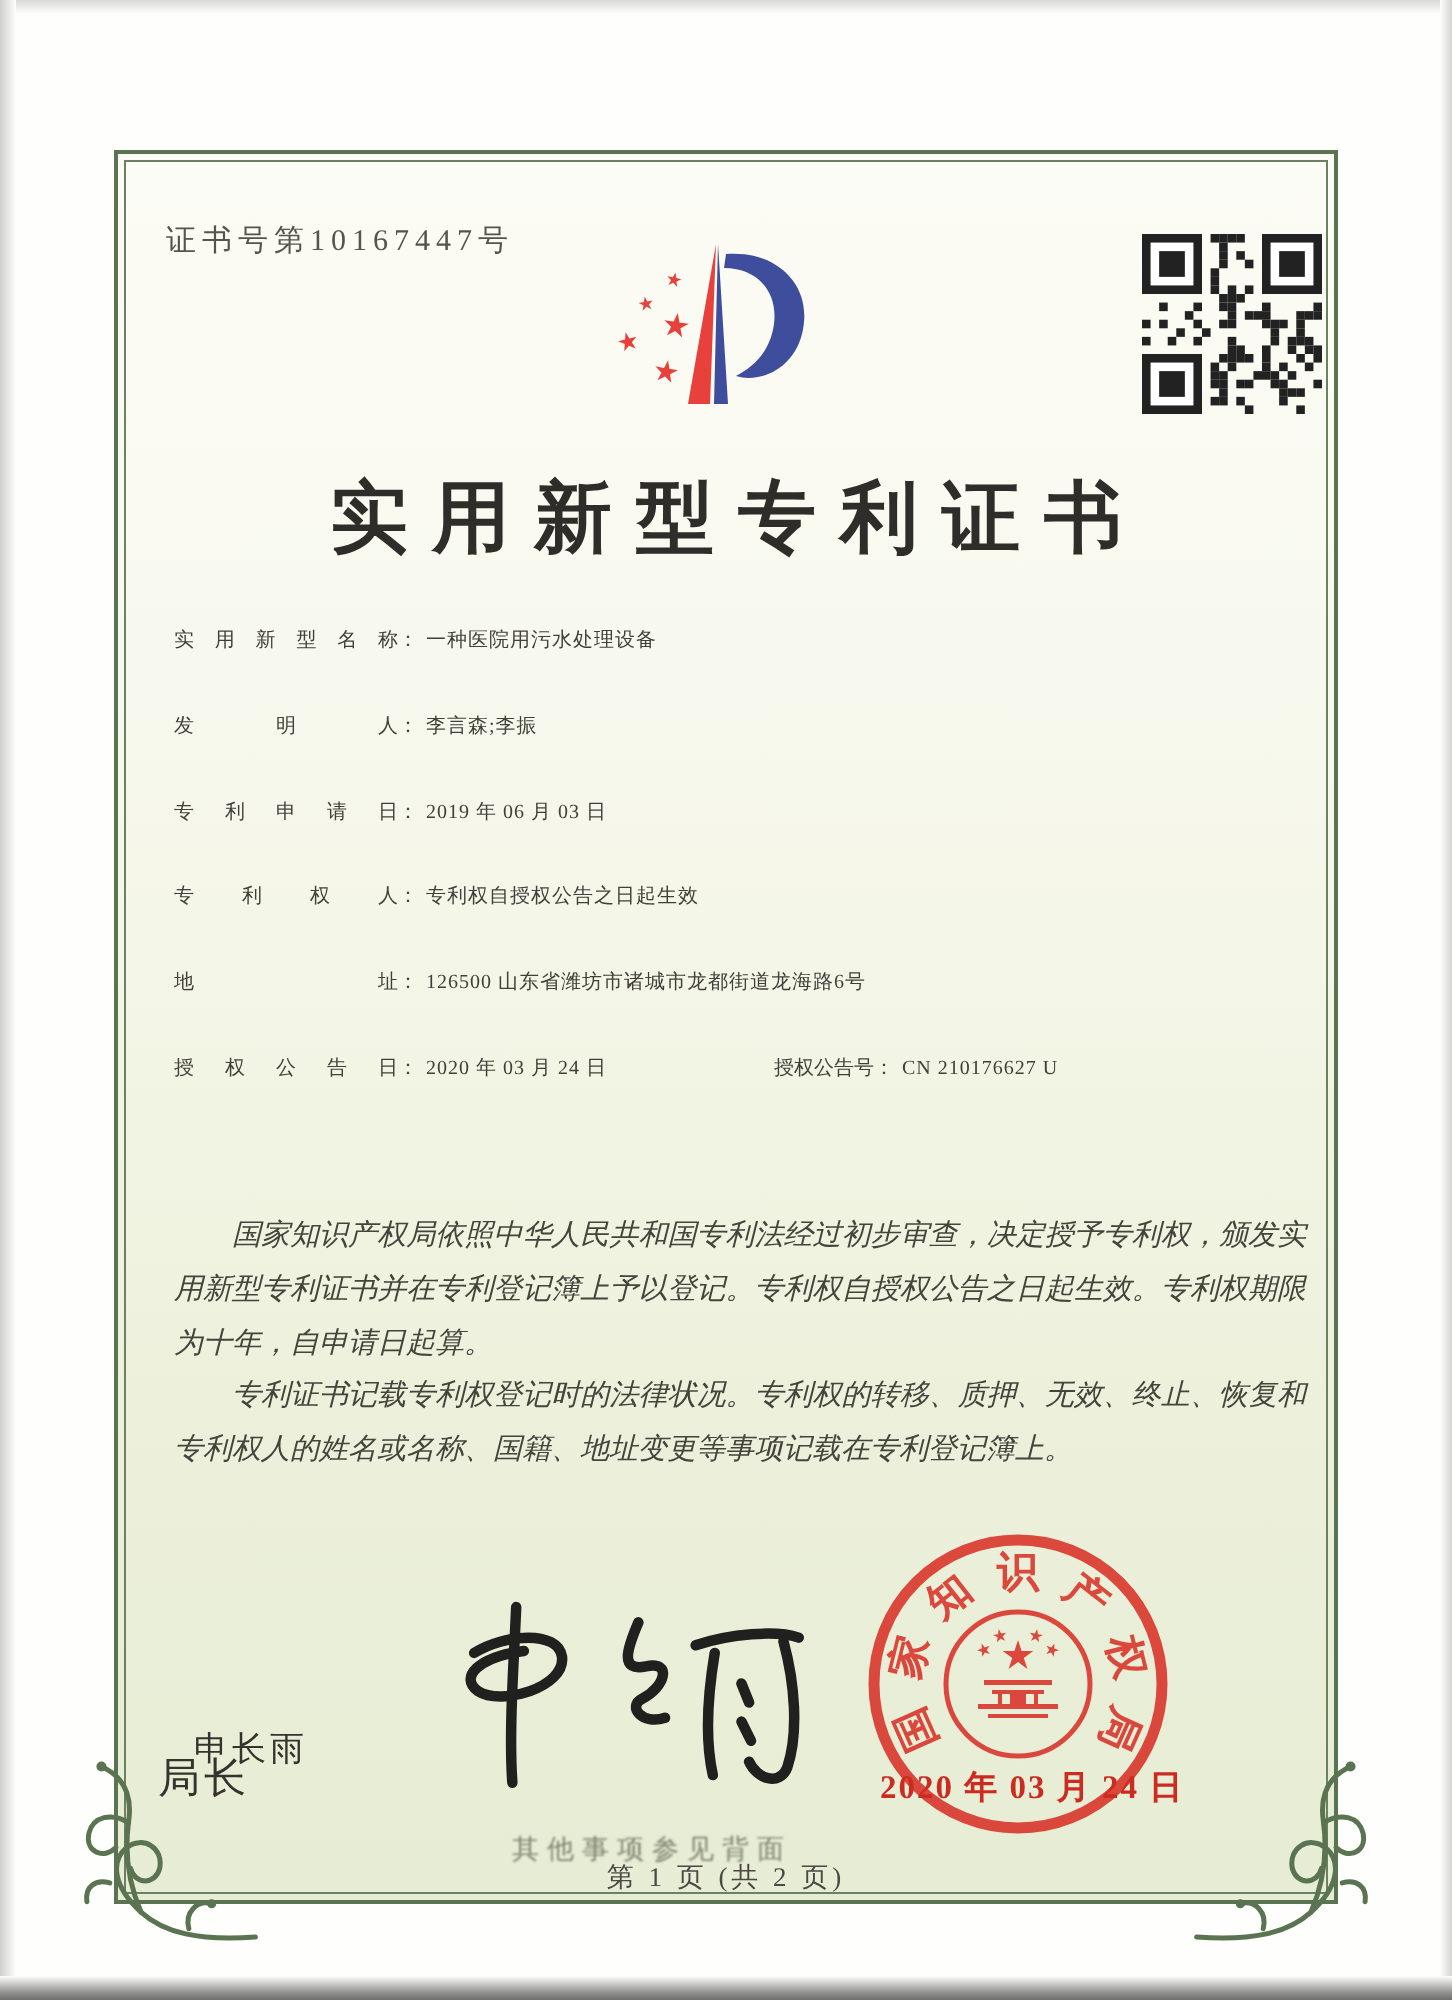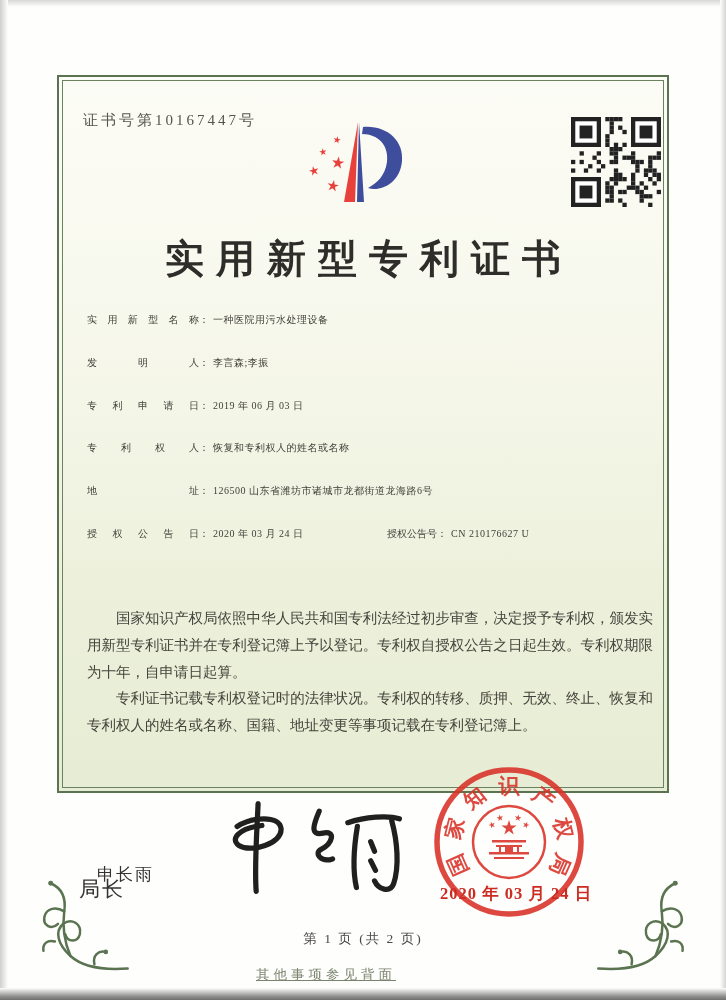--- a/index.html
+++ b/index.html
@@ -9,21 +9,21 @@
   .edge-top{position:absolute;left:0;top:0;right:0;height:7px;
     background:linear-gradient(180deg,#d8d8d6,#fefefc);}
   .edge-left{position:absolute;left:0;top:0;bottom:0;width:8px;
     background:linear-gradient(90deg,#cfcfcd,#fefefc);}
   .edge-right{position:absolute;right:0;top:0;bottom:0;width:6px;
     background:linear-gradient(270deg,#d4d4d2,#fefefc);}
   .edge-bottom{position:absolute;left:0;bottom:0;right:0;height:12px;
     background:linear-gradient(180deg,#fefefc,#8f8f8d 70%,#6f6f6d);}
 
   
-  .frame{position:absolute;left:57px;top:75px;width:612px;height:718px;
+  .frame{position:absolute;left:57px;top:75px;width:612px;height:877px;
     border:2px solid #5a7350;box-sizing:border-box;
     background:linear-gradient(180deg,#fcfcf6 0%,#f7f8ec 35%,#edf1dc 70%,#e7ecd4 100%);}
   .frame-inner{position:absolute;left:3px;top:3px;right:3px;bottom:3px;
     border:1px solid #6b8260;pointer-events:none;}
 
   .cert-no{position:absolute;left:24px;top:34px;font-size:15px;letter-spacing:3px;
     color:#55544e;}
 
   .logo{position:absolute;left:222px;top:22px;width:180px;height:120px;}
   .qr{position:absolute;left:512px;top:40px;width:90px;height:90px;}
@@ -33,42 +33,42 @@
 
   .fields{position:absolute;left:28px;top:236px;width:566px;font-size:10px;color:#403f39;}
   .field-row{position:relative;height:42.8px;white-space:nowrap;}
   .jlabel{display:inline-block;width:112px;text-align:justify;text-align-last:justify;
     text-justify:inter-character;vertical-align:bottom;}
   .colon{display:inline-block;margin-right:4px;}
   .field-value{letter-spacing:0.5px;}
   .second-col{position:absolute;left:300px;top:0;}
 
   .paragraphs{position:absolute;left:28px;top:528px;width:566px;font-size:14.5px;
-    color:#45443c;line-height:1.85;text-align:justify;}
+    font-style:italic;color:#45443c;line-height:1.85;text-align:justify;}
   .paragraphs p{margin:0;text-indent:2em;}
 
   .sign-title{position:absolute;left:20px;top:751px;font-size:21px;color:#34332e;letter-spacing:2px;margin-top:47px;}
   .sign-name{position:absolute;left:38px;top:786px;font-size:17px;color:#34332e;letter-spacing:2px;}
   .signature-svg{position:absolute;left:138px;top:712px;width:210px;height:115px;}
 
   .seal-svg{position:absolute;left:370px;top:685px;width:160px;height:160px;opacity:0.88;}
   .seal-char{font-size:21px;font-weight:bold;fill:#d93127;
     font-family:"Liberation Serif","DejaVu Serif",serif;}
   .seal-date{position:absolute;left:381px;top:806px;font-size:16.5px;font-weight:bold;
     color:#cc2b22;letter-spacing:1px;}
 
   .page-num{position:absolute;left:0;top:853px;width:100%;text-align:center;
     font-size:13.5px;color:#4a4944;letter-spacing:2px;}
 
   .ornament{position:absolute;width:104px;height:104px;}
   .orn-left{left:-27px;top:800px;}
   .orn-right{right:-27px;top:800px;transform:scaleX(-1);}
 
-  .back-note{position:absolute;left:0;top:966px;width:652px;text-align:center;
-    font-size:13.5px;color:#7a836d;letter-spacing:4px;filter:blur(0.4px);text-decoration:underline;}
+  .back-note{position:absolute;left:0;top:916px;width:652px;text-align:center;
+    font-size:13.5px;color:#7a836d;letter-spacing:4px;filter:blur(0.4px);}
 </style>
 </head>
 <body>
 
 <div class="page">
   <div class="edge-top"></div>
   <div class="edge-left"></div>
   <div class="edge-right"></div>
 
   <div class="frame">
@@ -198,21 +198,21 @@
       <div class="field-row">
         <span class="jlabel">实用新型名称</span><span class="colon">：</span><span class="field-value">一种医院用污水处理设备</span>
       </div>
       <div class="field-row">
         <span class="jlabel">发明人</span><span class="colon">：</span><span class="field-value">李言森;李振</span>
       </div>
       <div class="field-row">
         <span class="jlabel">专利申请日</span><span class="colon">：</span><span class="field-value">2019 年 06 月 03 日</span>
       </div>
       <div class="field-row">
-        <span class="jlabel">专利权人</span><span class="colon">：</span><span class="field-value">恢复和专利权人的姓名或名称</span>
+        <span class="jlabel">专利权人</span><span class="colon">：</span><span class="field-value">专利权自授权公告之日起生效</span>
       </div>
       <div class="field-row">
         <span class="jlabel">地址</span><span class="colon">：</span><span class="field-value">126500 山东省潍坊市诸城市龙都街道龙海路6号</span>
       </div>
       <div class="field-row">
         <span class="jlabel">授权公告日</span><span class="colon">：</span><span class="field-value">2020 年 03 月 24 日</span>
         <span class="second-col">
           <span>授权公告号</span><span class="colon">：</span><span class="field-value">CN 210176627 U</span>
         </span>
       </div>

